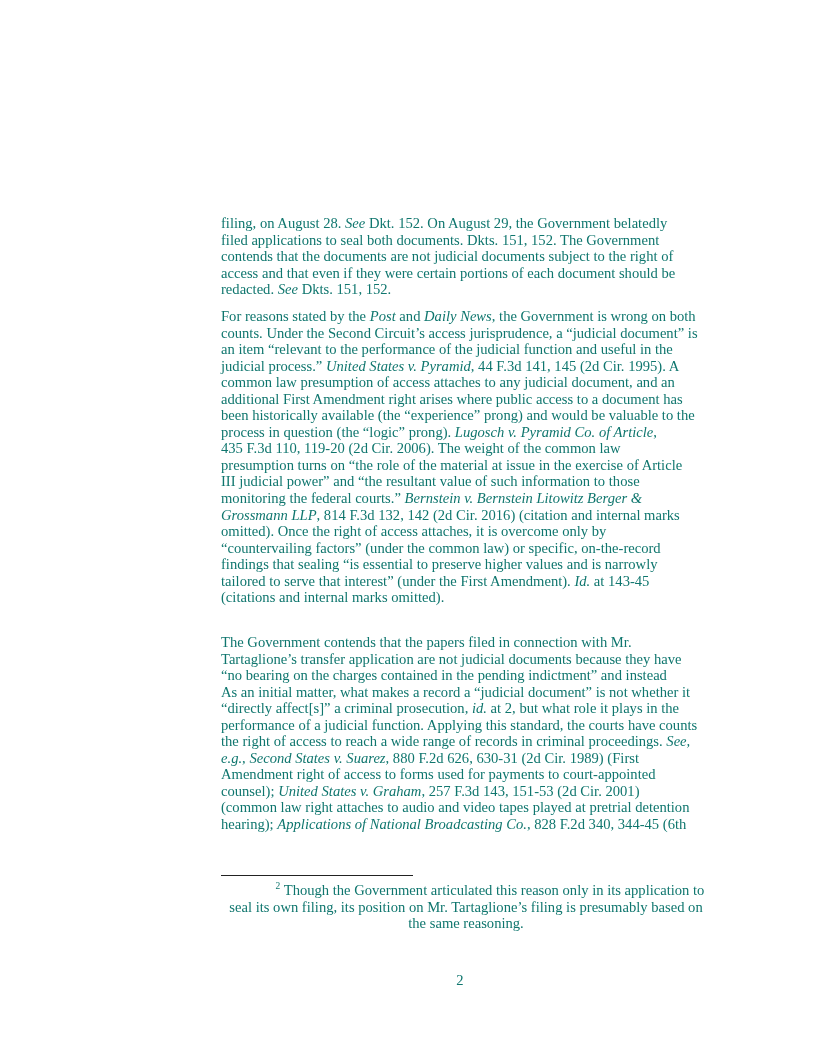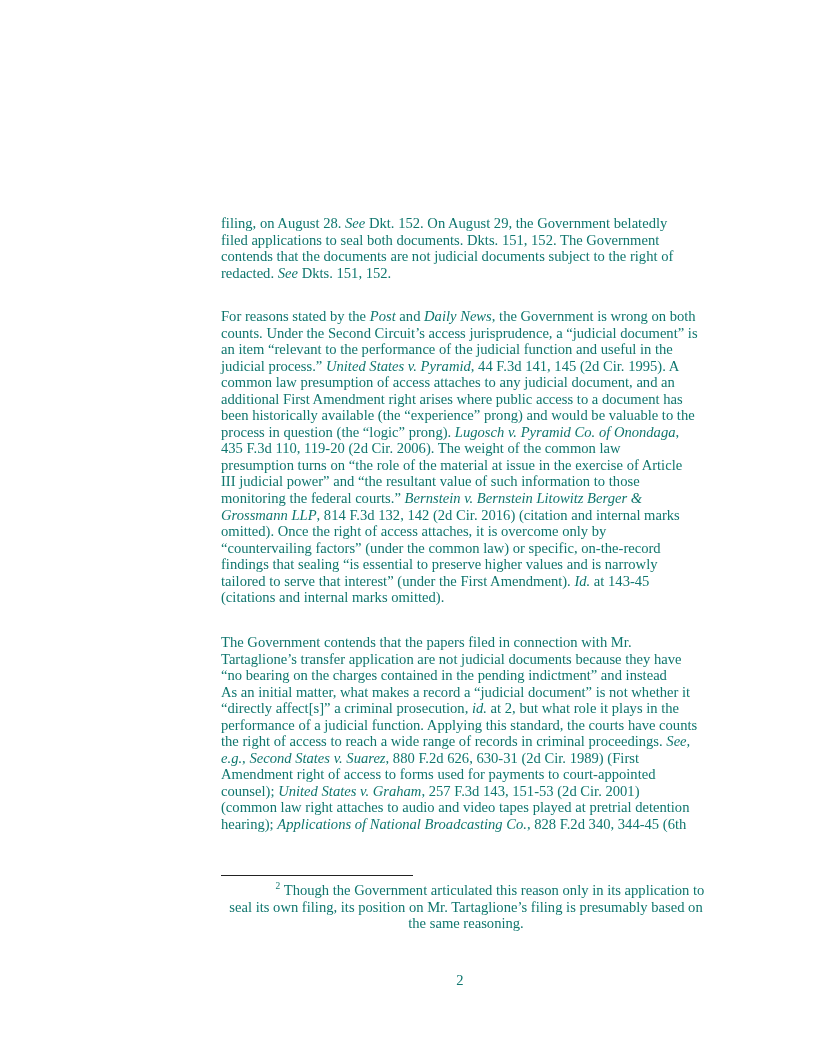--- a/index.html
+++ b/index.html
@@ -33,31 +33,32 @@
   }
 </style>
 </head>
 <body>
 
 <div class="page">
   <div class="body-text p1">
       <span class="line"><span>filing, on August 28. </span><i>See</i><span> Dkt. 152. On August 29, the Government belatedly</span></span>
       <span class="line"><span>filed applications to seal both documents. Dkts. 151, 152. The Government</span></span>
       <span class="line"><span>contends that the documents are not judicial documents subject to the right of</span></span>
+      <span class="line"><span>access and that even if they were certain portions of each document should be</span></span>
       <span class="line"><span>redacted. </span><i>See</i><span> Dkts. 151, 152.</span></span>
     </div>
   <div class="body-text p2">
       <span class="line"><span>For reasons stated by the </span><i>Post</i><span> and </span><i>Daily News</i><span>, the Government is wrong on both</span></span>
       <span class="line"><span>counts. Under the Second Circuit’s access jurisprudence, a “judicial document” is</span></span>
       <span class="line"><span>an item “relevant to the performance of the judicial function and useful in the</span></span>
       <span class="line"><span>judicial process.” </span><i>United States v. Pyramid</i><span>, 44 F.3d 141, 145 (2d Cir. 1995). A</span></span>
       <span class="line"><span>common law presumption of access attaches to any judicial document, and an</span></span>
       <span class="line"><span>additional First Amendment right arises where public access to a document has</span></span>
       <span class="line"><span>been historically available (the “experience” prong) and would be valuable to the</span></span>
-      <span class="line"><span>process in question (the “logic” prong). </span><i>Lugosch v. Pyramid Co. of Onondaga</i><span>,</span></span>
+      <span class="line"><span>process in question (the “logic” prong). </span><i>Lugosch v. Pyramid Co. of Article</i><span>,</span></span>
       <span class="line"><span>435 F.3d 110, 119-20 (2d Cir. 2006). The weight of the common law</span></span>
       <span class="line"><span>presumption turns on “the role of  the material at issue in the exercise of Article</span></span>
       <span class="line"><span>III judicial power” and “the resultant value of such information to those</span></span>
       <span class="line"><span>monitoring the federal courts.” </span><i>Bernstein v. Bernstein Litowitz Berger &amp;</i></span>
       <span class="line"><i>Grossmann LLP</i><span>, 814 F.3d 132, 142 (2d Cir. 2016) (citation and internal marks</span></span>
       <span class="line"><span>omitted). Once the right of access attaches, it is overcome only by</span></span>
       <span class="line"><span>“countervailing factors” (under the common law) or specific, on-the-record</span></span>
       <span class="line"><span>findings that sealing “is essential to preserve higher values and is narrowly</span></span>
       <span class="line"><span>tailored to serve that interest” (under the First Amendment). </span><i>Id.</i><span> at 143-45</span></span>
       <span class="line"><span>(citations and internal marks omitted).</span></span>

